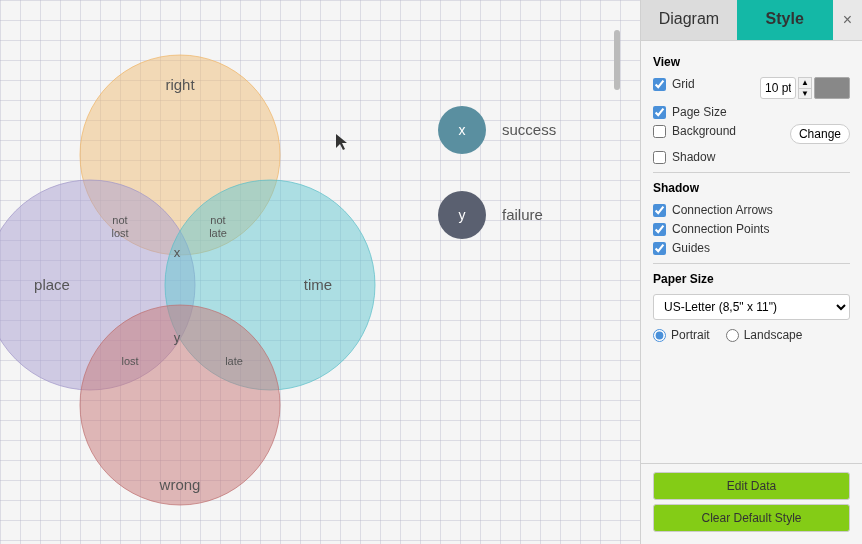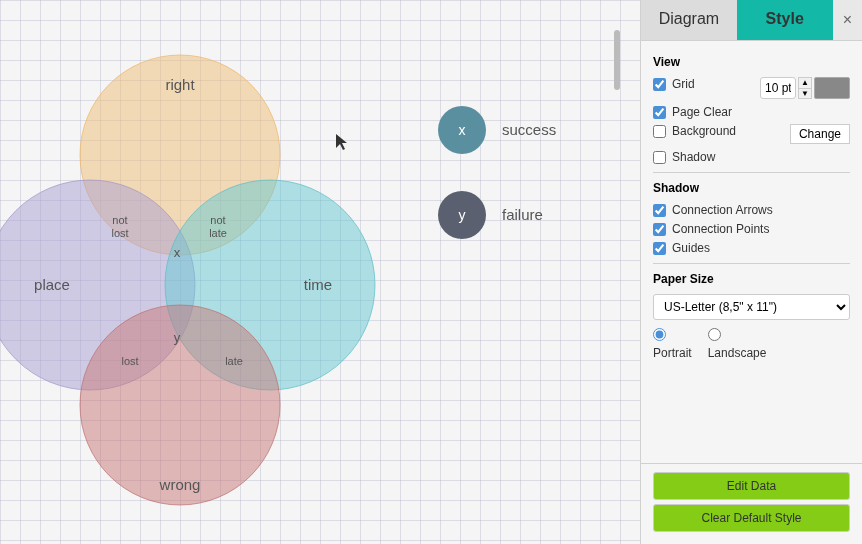--- a/index.html
+++ b/index.html
@@ -142,21 +142,21 @@
       height: 22px;
       background: #888;
       border: 1px solid #aaa;
       border-radius: 2px;
     }
 
     .change-btn {
       padding: 2px 8px;
       font-size: 12px;
       border: 1px solid #ccc;
-      border-radius: 0;
+      border-radius: 10px;
       background: white;
       cursor: pointer;
     }
 
     .divider {
       height: 1px;
       background: #d0d0d0;
       margin: 8px 0;
     }
 
@@ -174,25 +174,24 @@
 
     
     .radio-row {
       display: flex;
       align-items: center;
       gap: 16px;
       margin-bottom: 6px;
     }
     .radio-item {
       display: flex;
-      align-items: flex-start;
+      align-items: flex-end;
       gap: 5px;
       font-size: 12px;
       color: #333;
-      flex-direction: column;
     }
     .radio-item input[type="radio"] {
       accent-color: #4a90d9;
     }
 
     
     .bottom-btns {
       padding: 8px 12px;
       border-top: 1px solid #d0d0d0;
     }
@@ -323,21 +322,21 @@
             <button class="stepper-btn">▲</button>
             <button class="stepper-btn">▼</button>
           </div>
           <div class="color-box" style="background:#888; width:36px; height:22px; border:1px solid #aaa; border-radius:2px;"></div>
         </div>
       </div>
 
       
       <div class="cb-wrap">
         <input type="checkbox" checked="" id="cb-pageview" style="">
-        <span>Page Clear</span>
+        <span>Page Size</span>
       </div>
 
       
       <div class="row">
         <div class="cb-wrap" style="flex:1;">
           <input type="checkbox" id="cb-bg" style="">
           <span>Background</span>
         </div>
         <button class="change-btn">Change</button>
       </div>

